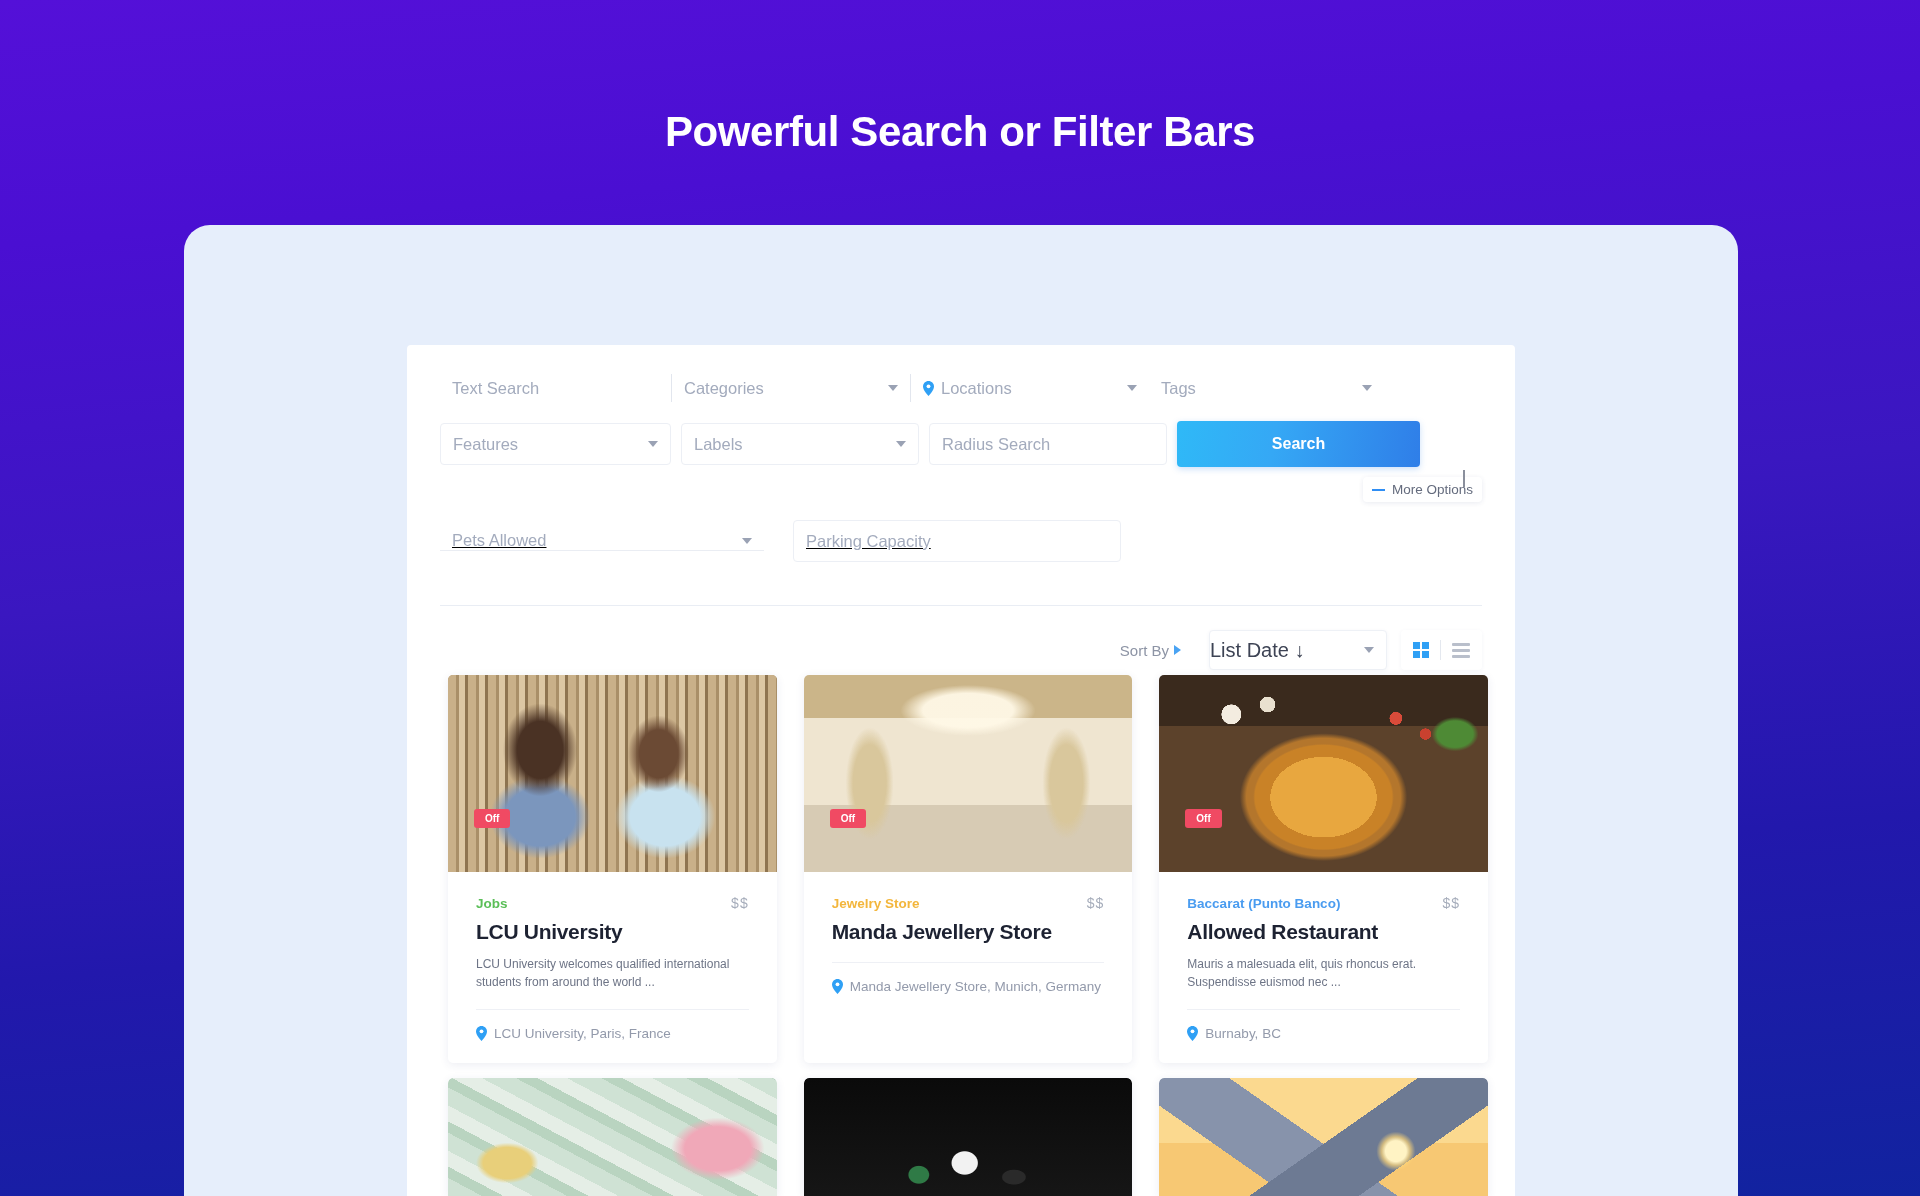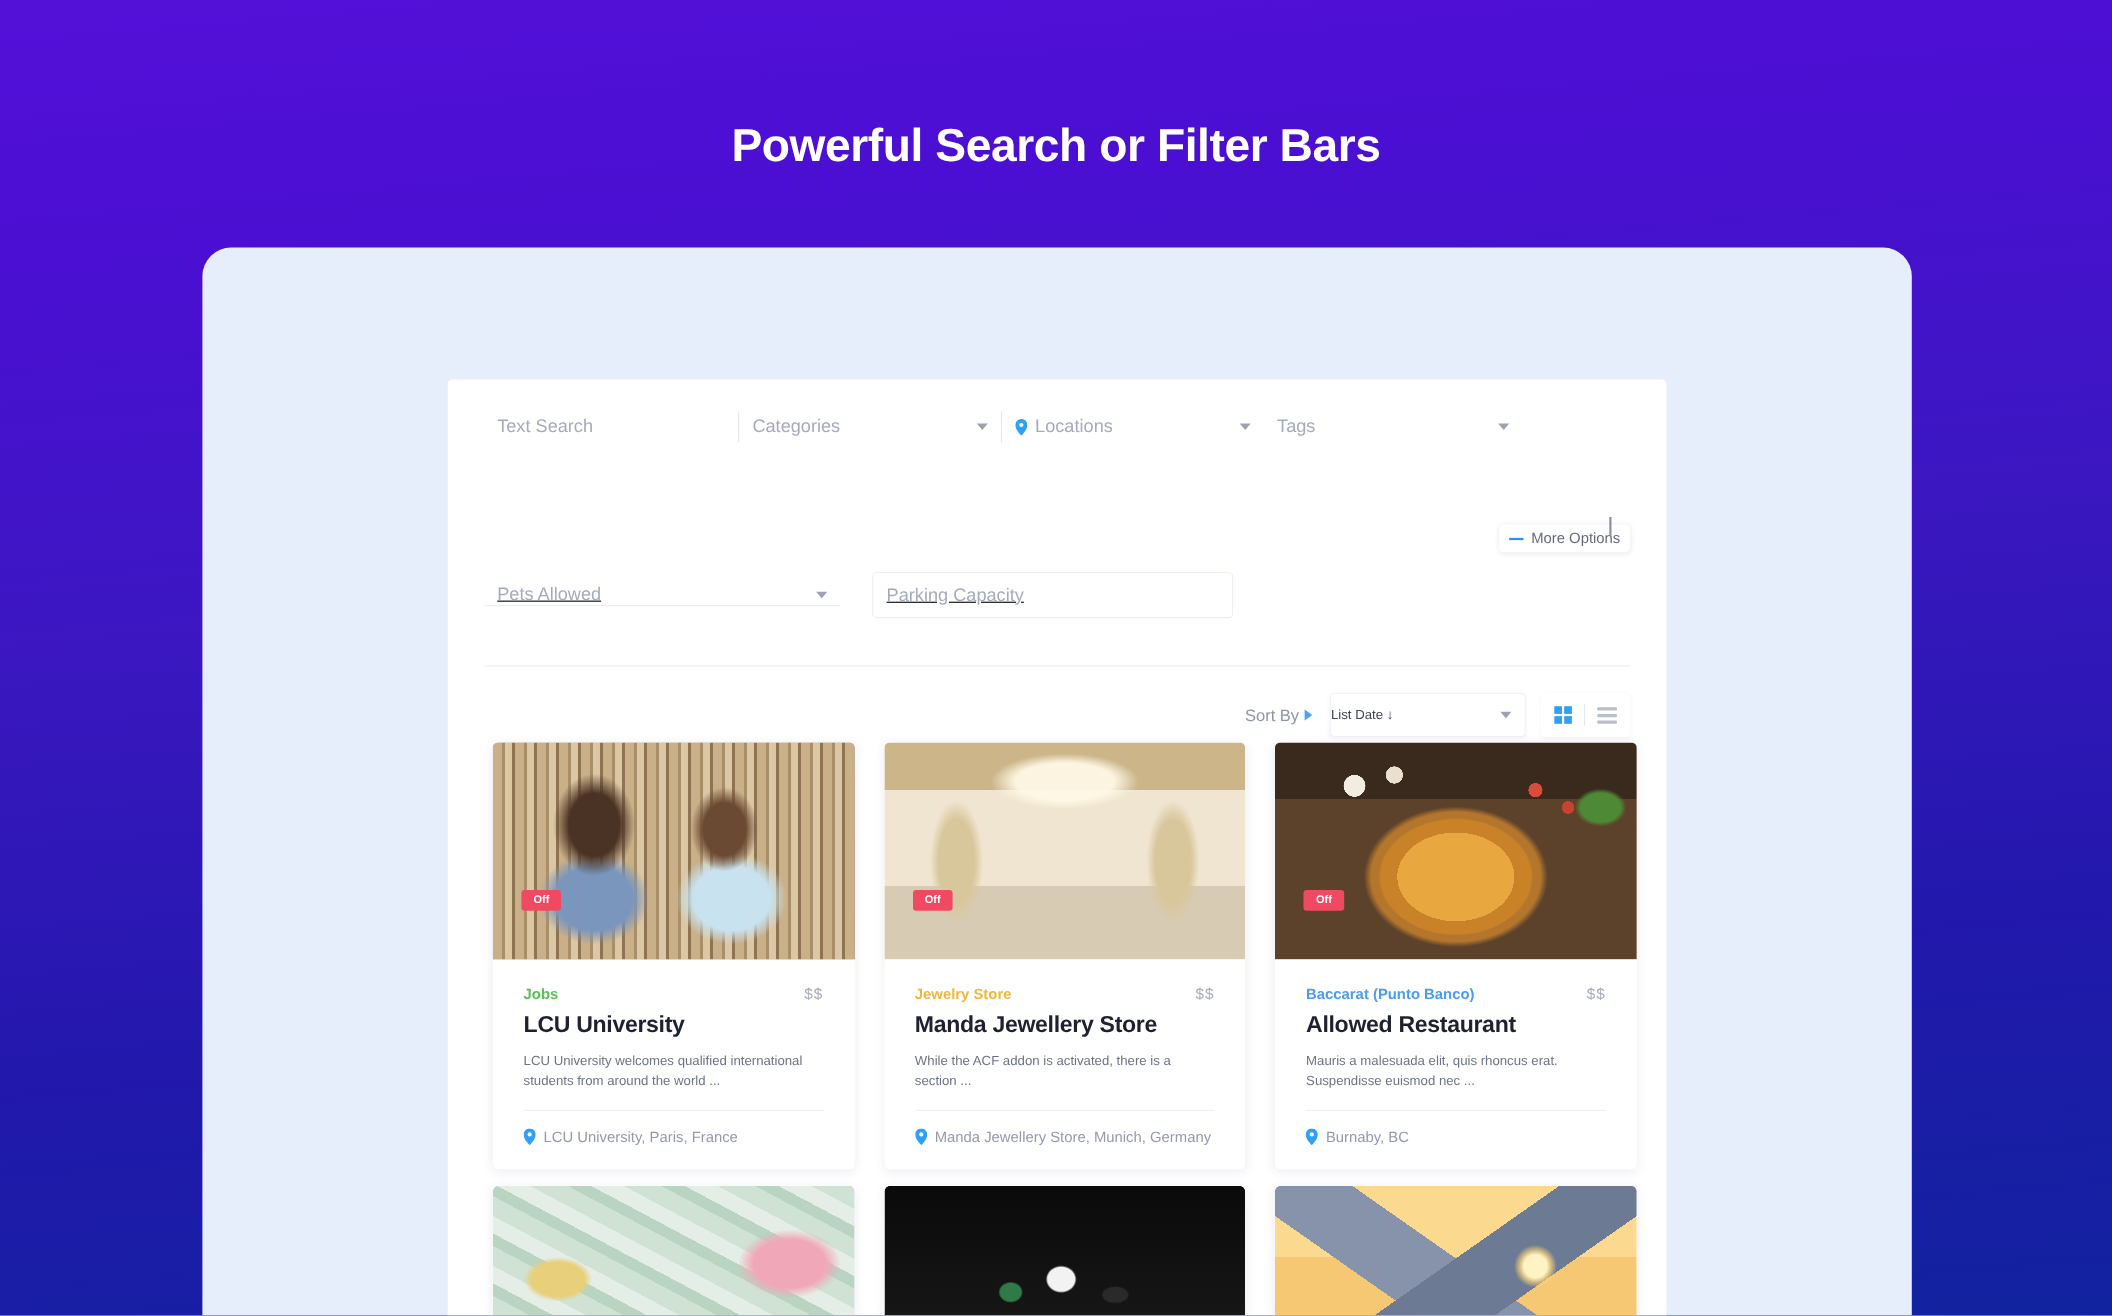--- a/index.html
+++ b/index.html
@@ -168,23 +168,24 @@
     border-top: 5px solid transparent;
     border-bottom: 5px solid transparent;
     border-left: 7px solid #4aa3f3;
     margin-right: 16px;
   }
   .sort-select {
     width: 178px; height: 40px;
     border: 1px solid #eef1f6; border-radius: 4px;
     background: #fff;
     display: flex; align-items: center;
-    font-size: 12px; color: #3d4354;
+    font-size: 20px; color: #3d4354;
     box-shadow: 0 1px 4px rgba(40,60,120,0.05);
     cursor: pointer;
+    margin-left: 12px;
   }
   .view-toggle {
     margin-left: 14px;
     height: 40px; padding: 0 12px;
     background: #fff;
     border-radius: 4px;
     display: flex; align-items: center; gap: 11px;
     box-shadow: 0 1px 4px rgba(40,60,120,0.05);
   }
   .grid-ico { display: grid; grid-template-columns: 7px 7px; grid-template-rows: 7px 7px; gap: 2px; cursor: pointer; }
@@ -311,20 +312,34 @@
         </span>
         <span class="ph">Locations</span>
         <span class="caret"></span>
       </div>
       <div class="field f-tags">
         <span class="ph">Tags</span>
         <span class="caret"></span>
       </div>
     </div>
 
+    <div class="row-two">
+      <div class="field boxed f-feat">
+        <span class="ph">Features</span>
+        <span class="caret"></span>
+      </div>
+      <div class="field boxed f-lab">
+        <span class="ph">Labels</span>
+        <span class="caret"></span>
+      </div>
+      <div class="field boxed f-rad">
+        <span class="ph">Radius Search</span>
+      </div>
+      <button class="search-btn">Search</button>
+    </div>
 
     <div class="more-options-wrap">
       <span class="minus-ico"></span>
       <span class="lbl">More Options</span>
     </div>
 
     <div class="row-three">
       <div class="field uline f-pets">
         <span class="ph">Pets Allowed</span>
         <span class="caret"></span>
@@ -389,21 +404,20 @@
     <div class="card">
       <div class="card-img img-store">
         <span class="badge-off">Off</span>
       </div>
       <div class="card-body">
         <div class="card-meta">
           <span class="cat-label" style="color:#f3b63c">Jewelry Store</span>
           <span class="price">$$</span>
         </div>
         <div class="card-title">Manda Jewellery Store</div>
-        <div class="card-desc">While the ACF addon is activated, there is a section ...</div>
         <div class="card-divider"></div>
         <div class="card-loc">
           <span class="pin">
             <svg width="11" height="15" viewBox="0 0 11 15">
                 <path d="M5.5 0C2.46 0 0 2.46 0 5.5 0 9.6 5.5 15 5.5 15S11 9.6 11 5.5C11 2.46 8.54 0 5.5 0z" fill="#2fa0f5"></path>
                 <circle cx="5.5" cy="5.3" r="1.9" fill="#ffffff"></circle>
               </svg>
           </span>
           <span>Manda Jewellery Store, Munich, Germany</span>
         </div>

